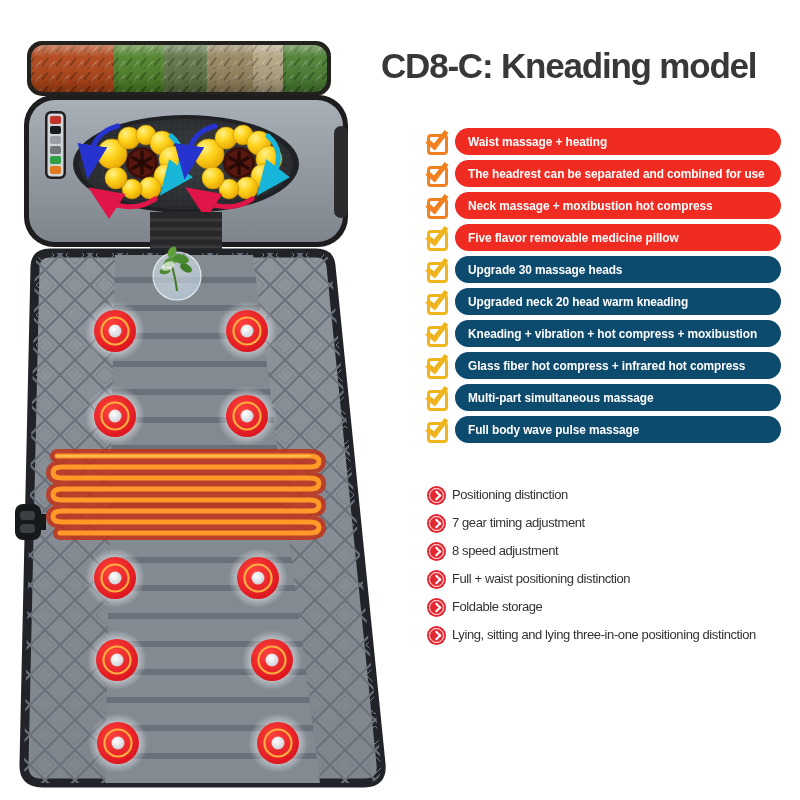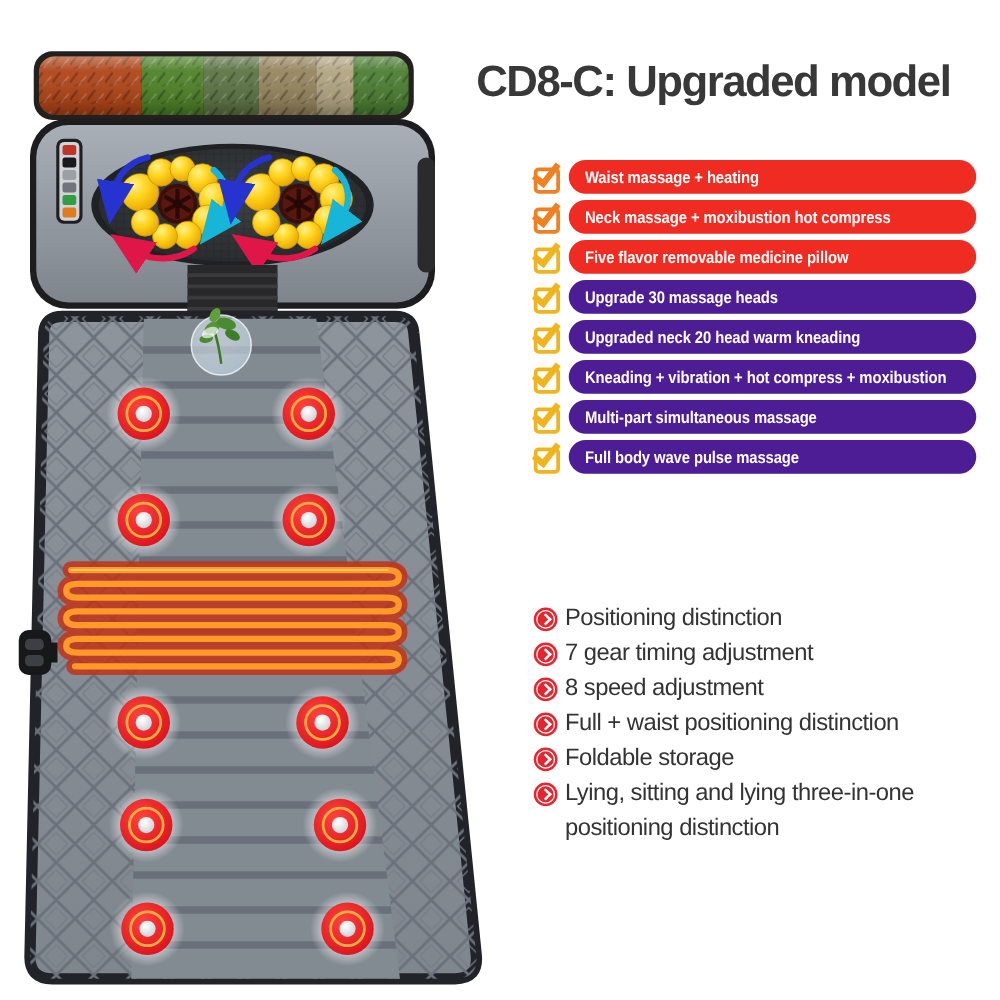--- a/index.html
+++ b/index.html
@@ -11,31 +11,31 @@
   .features{position:absolute;left:427px;top:128px;width:360px;}
   .feat-row{display:flex;align-items:center;height:27px;margin-bottom:5px;}
   .chk{position:relative;width:15px;height:15px;margin-top:5px;background:#fff;
        border:3px solid #f08020;border-radius:4px;flex:0 0 auto;}
   .chk::after{content:"";position:absolute;left:1px;top:-10px;width:7px;height:17px;
        border-right:5px solid #f08020;border-bottom:5px solid #f08020;transform:rotate(38deg);}
   .chk.gd{border-color:#f0b51e;}
   .chk.gd::after{border-right-color:#f0b51e;border-bottom-color:#f0b51e;}
   .pill{box-sizing:border-box;width:326px;height:27px;margin-left:7px;border-radius:14px;
         display:flex;align-items:center;padding:0 13px;background:#ef2b22;}
-  .pill.gold{background:#4c1d95;}
+  .pill.gold{background:#0c4a6e;}
   .pill span{color:#fff;font-weight:bold;font-size:13.5px;white-space:nowrap;
         transform:scaleX(.88);transform-origin:0 50%;letter-spacing:-.1px;}
   .details{position:absolute;left:427px;top:481px;width:372px;}
   .det-row{display:flex;align-items:flex-start;}
   .dico{position:relative;flex:0 0 auto;width:19px;height:19px;margin:5px 6px 0 0;
         border-radius:50%;background:#e22730;}
   .dico::before{content:"";position:absolute;inset:2px;border:1.6px solid #fff;border-radius:50%;}
   .dico::after{content:"";position:absolute;left:5.5px;top:6px;width:5px;height:5px;
         border-top:2.6px solid #fff;border-right:2.6px solid #fff;transform:rotate(45deg);}
-  .det-text{font-size:19px;line-height:28px;color:#333;letter-spacing:-.4px;}
+  .det-text{font-size:13px;line-height:28px;color:#333;letter-spacing:-.4px;}
   
   .product{position:absolute;left:0;top:0;width:430px;height:800px;}
 </style>
 </head>
 <body>
 
 <div class="stage">
 
   <svg class="product" viewBox="0 0 430 800" width="430" height="800">
     <defs>
@@ -258,32 +258,38 @@
         <use href="#mnode" x="115" y="578"></use>
           <use href="#mnode" x="258" y="578"></use>
         <use href="#mnode" x="117" y="660"></use>
           <use href="#mnode" x="272" y="660"></use>
         <use href="#mnode" x="118" y="743"></use>
           <use href="#mnode" x="278" y="743"></use>
       </g>
     </g>
   </svg>
 
-  <div class="title">CD8-C: Upgraded model</div>
+  <div class="title">CD8-C: Kneading model</div>
 
   <div class="features">
     <div class="feat-row">
       <span class="chk"></span>
       <div class="pill">
           <span>Waist massage + heating</span>
         </div>
     </div>
     <div class="feat-row">
       <span class="chk"></span>
       <div class="pill">
+          <span>The headrest can be separated and combined for use</span>
+        </div>
+    </div>
+    <div class="feat-row">
+      <span class="chk"></span>
+      <div class="pill">
           <span>Neck massage + moxibustion hot compress</span>
         </div>
     </div>
     <div class="feat-row">
       <span class="chk gd"></span>
       <div class="pill">
           <span>Five flavor removable medicine pillow</span>
         </div>
     </div>
     <div class="feat-row">
@@ -300,20 +306,26 @@
     </div>
     <div class="feat-row">
       <span class="chk gd"></span>
       <div class="pill gold">
           <span>Kneading + vibration + hot compress + moxibustion</span>
         </div>
     </div>
     <div class="feat-row">
       <span class="chk gd"></span>
       <div class="pill gold">
+          <span>Glass fiber hot compress + infrared hot compress</span>
+        </div>
+    </div>
+    <div class="feat-row">
+      <span class="chk gd"></span>
+      <div class="pill gold">
           <span>Multi-part simultaneous massage</span>
         </div>
     </div>
     <div class="feat-row">
       <span class="chk gd"></span>
       <div class="pill gold">
           <span>Full body wave pulse massage</span>
         </div>
     </div>
   </div>

